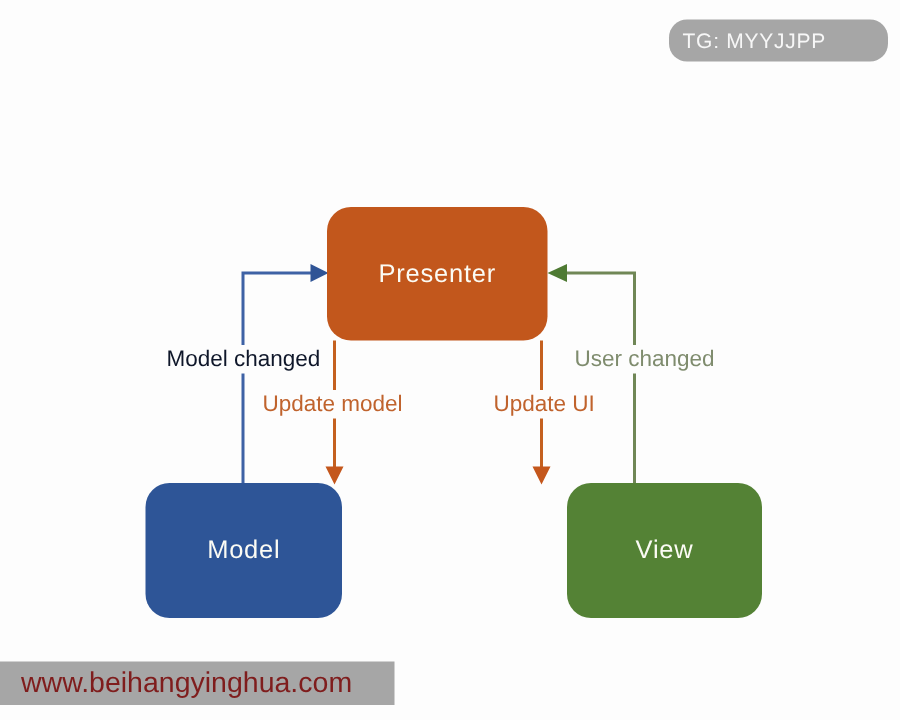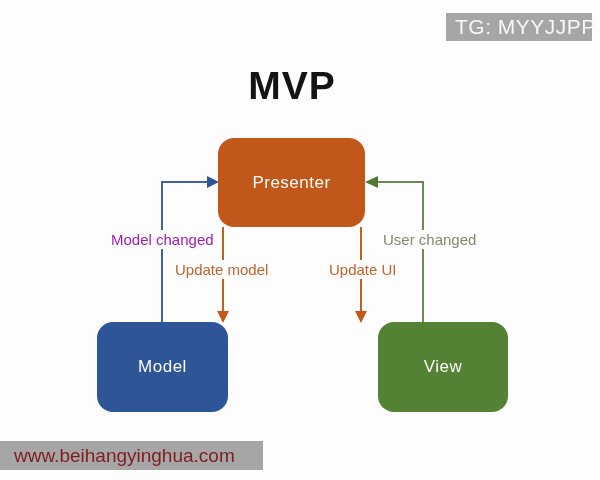--- a/index.html
+++ b/index.html
@@ -14,26 +14,27 @@
     width:600px;height:480px;
     background:#fdfdfd;
   }
   
   .wm-top{
     position:absolute;
     left:446px;top:13px;
     width:146px;height:28px;
     background:#a6a6a6;
     color:#f7f7f7;
-    font-size:21px;
+    font-size:14px;
     line-height:28px;
     padding-left:9px;
     box-sizing:border-box;
     letter-spacing:0.5px;
     white-space:nowrap;
+    border-radius:12px;
   }
   .wm-bottom{
     position:absolute;
     left:0;top:441px;
     width:263px;height:29px;
     background:#a6a6a6;
     color:#7f1d1d;
     font-size:19px;
     line-height:29px;
     padding-left:14px;
@@ -83,21 +84,20 @@
   .lbl-update-ui{left:326px;top:260px;}
   .lbl-user-actions{left:380px;top:230px;}
 </style>
 </head>
 <body>
 
 <div class="stage">
 
   <div class="wm-top" style="background-color: rgb(166, 166, 166);">TG: MYYJJPP</div>
 
-  <div class="title">MVP</div>
 
   <svg class="arrows" width="600" height="480" viewBox="0 0 600 480">
 
     <g>
       <polyline points="162,322 162,182 209,182" fill="none" stroke-width="2" stroke="#3e62a5"></polyline>
       <polygon points="207,176 207,188 219,182" fill="#2f5496"></polygon>
     </g>
 
     <g>
       <polyline points="223,227 223,313" fill="none" stroke-width="2" stroke="#c4601f"></polyline>
@@ -120,21 +120,21 @@
   </div>
 
   <div class="node node-model" style="background-color: rgb(46, 85, 151);">
     <span>Model</span>
   </div>
 
   <div class="node node-view" style="background-color: rgb(84, 130, 53); margin-left: 21px;">
     <span>View</span>
   </div>
 
-  <div class="edge-label lbl-model-changed" style="color: #a21caf;">Model changed</div>
+  <div class="edge-label lbl-model-changed" style="color: #0f172a;">Model changed</div>
 
   <div class="edge-label lbl-update-model" style="color: rgb(192, 99, 45);">Update model</div>
 
   <div class="edge-label lbl-update-ui" style="color: rgb(192, 99, 45);">Update UI</div>
 
   <div class="edge-label lbl-user-actions" style="color: rgb(127, 140, 110);">User changed</div>
 
   <div class="wm-bottom" style="background-color: rgb(166, 166, 166);">www.beihangyinghua.com</div>
 
 </div>

